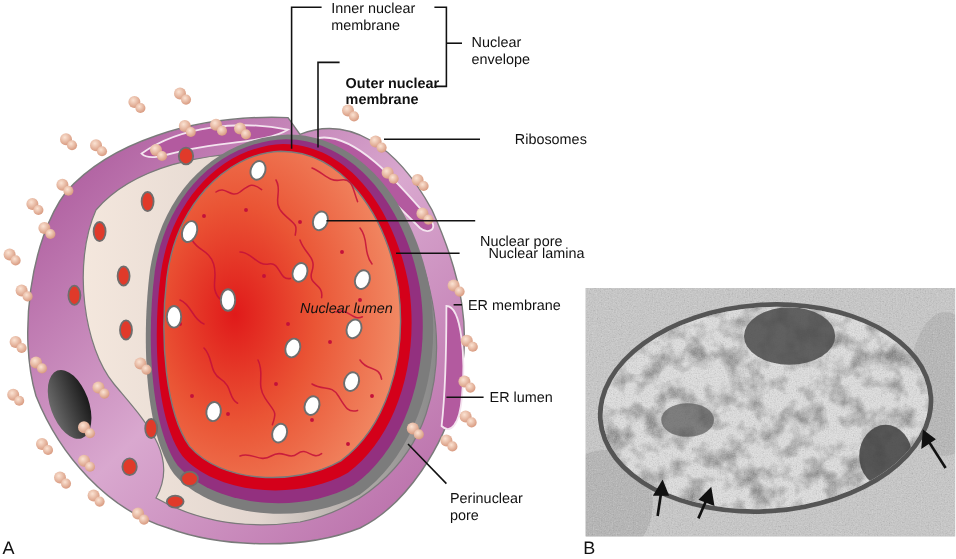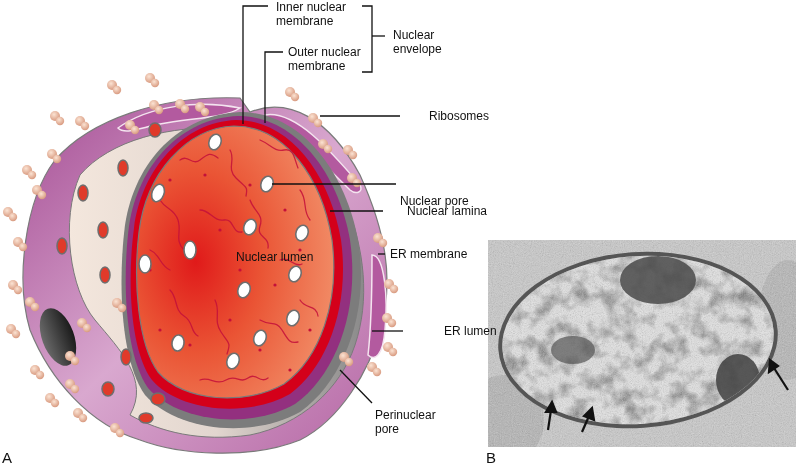--- a/index.html
+++ b/index.html
@@ -216,29 +216,29 @@
       <line x1="94" y1="192" x2="101" y2="176"></line>
           <polygon points="96,176 106,180 104,168"></polygon>
       <line x1="300" y1="150" x2="286" y2="128"></line>
           <polygon points="281,132 290,126 282,120"></polygon>
     </g>
   </svg>
 </div>
 
 <div class="lbl" style="left:276px;top:0px;">Inner nuclear
 membrane</div>
-<div class="lbl" style="left:288px;top:45px;">Outer nuclear
+<div class="lbl" style="left:288px;top:62px;font-weight:bold;">Outer nuclear
 membrane</div>
 <div class="lbl" style="left:393px;top:28px;">Nuclear
 envelope</div>
 <div class="lbl" style="left:429px;top:109px;text-align:right;">Ribosomes</div>
 <div class="lbl" style="left:400px;top:194px;">Nuclear pore</div>
 <div class="lbl" style="left:387px;top:204px;margin-left:20px;">Nuclear lamina</div>
-<div class="lbl" style="left:236px;top:250px;">Nuclear lumen</div>
+<div class="lbl" style="left:250px;top:250px;font-style:italic;">Nuclear lumen</div>
 <div class="lbl" style="left:390px;top:247px;">ER membrane</div>
-<div class="lbl" style="left:408px;top:324px;margin-left:36px;">ER lumen</div>
+<div class="lbl" style="left:408px;top:324px;">ER lumen</div>
 <div class="lbl" style="left:375px;top:408px;">Perinuclear
 pore</div>
 
 <div class="panel" style="left:2px;top:449px;">A</div>
 <div class="panel" style="left:486px;top:449px;">B</div>
 
 </div>
 
 </body></html>

